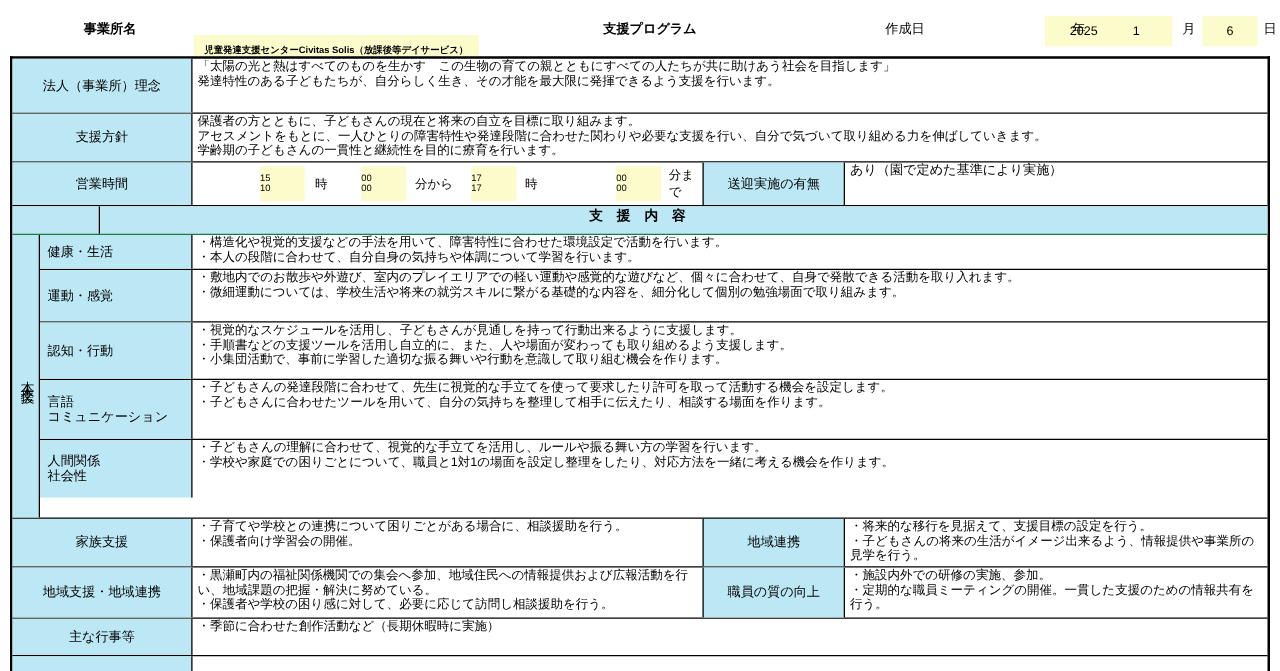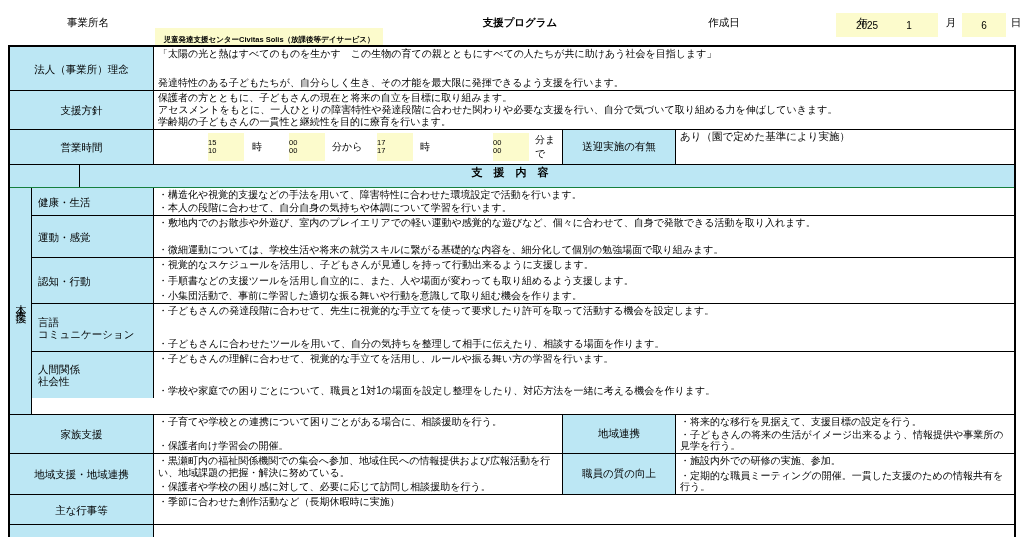--- a/index.html
+++ b/index.html
@@ -6,21 +6,21 @@
   body{
     width:1024px;height:537px;position:relative;overflow:hidden;
     background:#fff;color:#000;
     font-family:"Liberation Sans","DejaVu Sans",sans-serif;
     -webkit-font-smoothing:antialiased;
   }
   *{box-sizing:border-box;}
   
   .topbar{position:absolute;left:0;top:0;width:1024px;height:45px;}
   .topbar .lbl{position:absolute;top:0;height:45px;display:flex;align-items:center;justify-content:center;font-size:10.5px;}
-  .office-label{left:28px;width:120px;font-weight:normal;}
+  .office-label{left:28px;width:120px;font-weight:bold;}
   .office-name{
     position:absolute;left:155px;top:28px;width:228px;height:24px;
     background:var(--yellow);display:flex;align-items:center;justify-content:center;
     font-size:7.5px;font-weight:bold;white-space:nowrap;
   }
   .doc-title{left:420px;width:200px;font-weight:bold;font-size:14.5px;}
   .date-label{left:698px;width:52px;}
   .ybox{
     position:absolute;top:13px;height:24px;background:var(--yellow);
     display:flex;align-items:center;justify-content:center;font-size:10px;
@@ -33,21 +33,21 @@
     position:absolute;left:8px;top:45px;width:1008px;height:494px;
     border:2px solid #000;border-bottom:none;background:#fff;
   }
   .row{display:flex;border-bottom:1px solid #000;width:100%;}
   .lab{
     flex:none;width:144px;background:var(--cyan);border-right:1px solid #000;
     display:flex;align-items:center;justify-content:center;text-align:center;
     font-size:10.5px;line-height:12px;padding:0 14px;
   }
   .content{
-    flex:1;display:flex;flex-direction:column;justify-content:space-between;
+    flex:1;display:flex;flex-direction:column;justify-content:flex-start;
     padding:1px 4px;font-size:10px;line-height:11.6px;text-align:left;
   }
   .content div{min-height:0;}
   
   .hourszone{flex:none;width:408px;position:relative;}
   .hbox{
     position:absolute;top:3px;bottom:3px;width:36px;background:var(--yellow);
     display:flex;flex-direction:column;align-items:flex-start;justify-content:center;
     font-size:7.5px;line-height:8.5px;
   }

